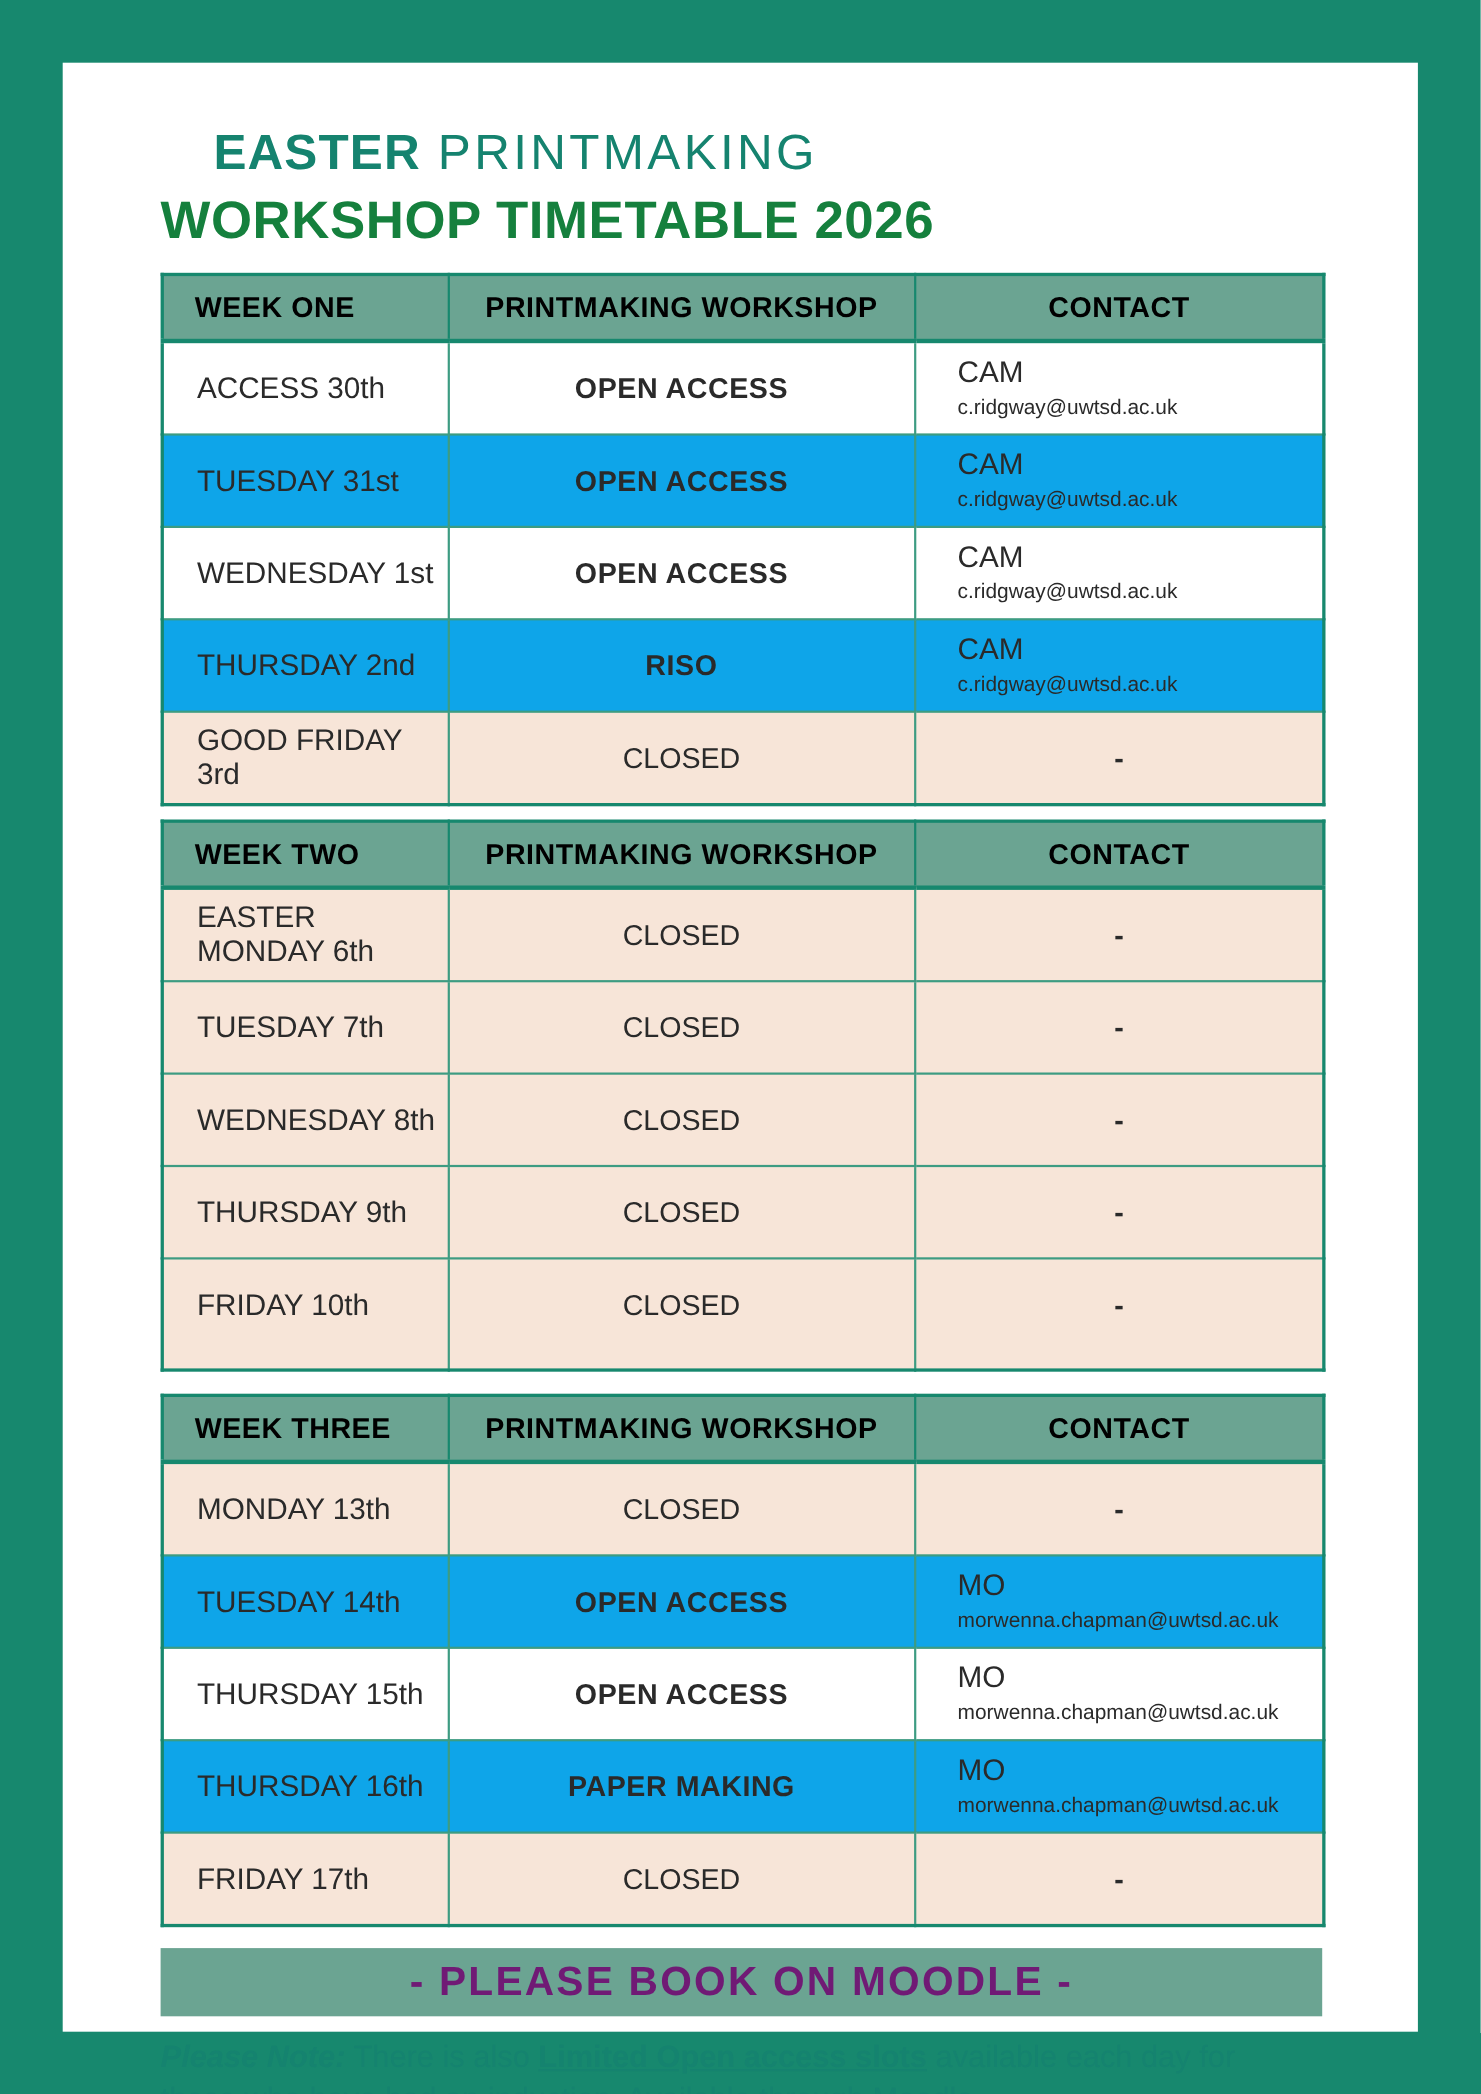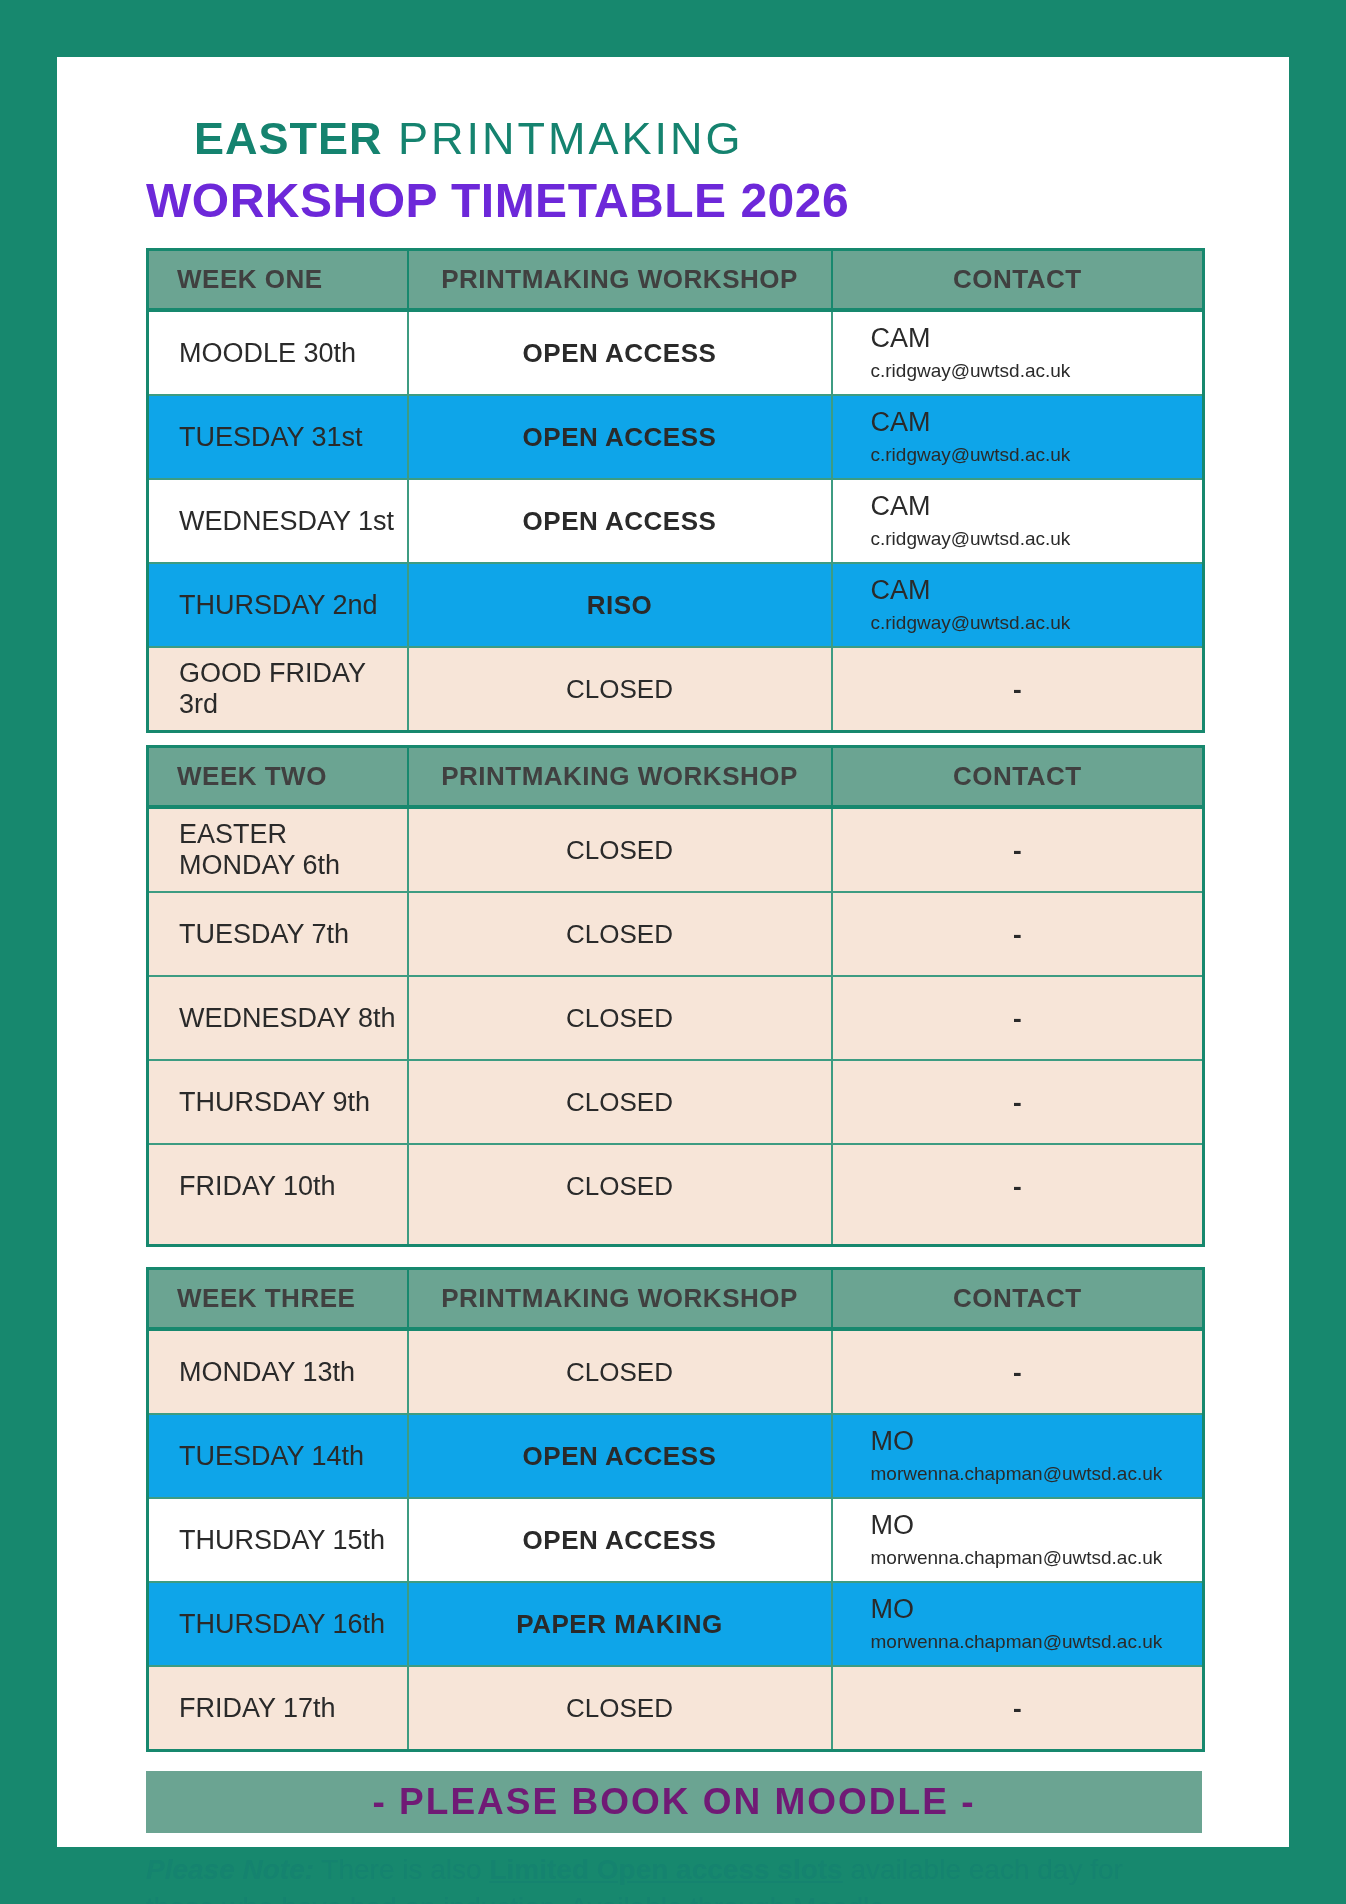--- a/index.html
+++ b/index.html
@@ -14,34 +14,34 @@
     width:1232px;height:1790px;
     background:#ffffff;
     box-sizing:border-box;
     padding:56px 0 0 89px;
   }
   
   .title-block{margin:0 0 20px 0;}
   .title-line1{font-size:45px;color:#15836F;letter-spacing:1px;}
   .title-line1 .t-strong{font-weight:800;margin-left:48px;}
   .title-line1 .t-rest{font-weight:400;letter-spacing:3px;}
-  .title-line2{font-size:48px;font-weight:800;color:#6d28d9;letter-spacing:.5px;margin-top:8px;}
+  .title-line2{font-size:48px;font-weight:800;color:#15803d;letter-spacing:.5px;margin-top:8px;}
   
   table.tt{
     width:1056px;
     border-collapse:collapse;
     border:3px solid #17886E;
     table-layout:fixed;
   }
   .tt col.c-day{width:260px;}
   .tt col.c-ws{width:424px;}
   .tt col.c-ct{width:372px;}
   .tt th{
     background:#6BA492;
-    color:#404040;
+    color:#000000;
     font-weight:700;
     font-size:26px;
     letter-spacing:.5px;
     height:55px;
     border:2px solid #17886E;
     border-bottom:4px solid #17886E;
     text-align:center;
   }
   .tt th.h-day{text-align:left;padding-left:28px;}
   .tt td{
@@ -104,21 +104,21 @@
         <col class="c-ws">
         <col class="c-ct">
       </colgroup>
     <tbody>
         <tr>
       <th class="h-day">WEEK ONE</th>
       <th>PRINTMAKING WORKSHOP</th>
       <th>CONTACT</th>
     </tr>
     <tr class="bg-white">
-      <td class="day-cell">MOODLE 30th</td>
+      <td class="day-cell">ACCESS 30th</td>
       <td class="ws-cell ws-bold">OPEN ACCESS</td>
       <td class="contact-cell">
         <div class="contact-name">CAM</div>
         <div class="contact-email">c.ridgway@uwtsd.ac.uk</div>
       </td>
     </tr>
     <tr class="bg-green">
       <td class="day-cell">TUESDAY 31st</td>
       <td class="ws-cell ws-bold">OPEN ACCESS</td>
       <td class="contact-cell">

